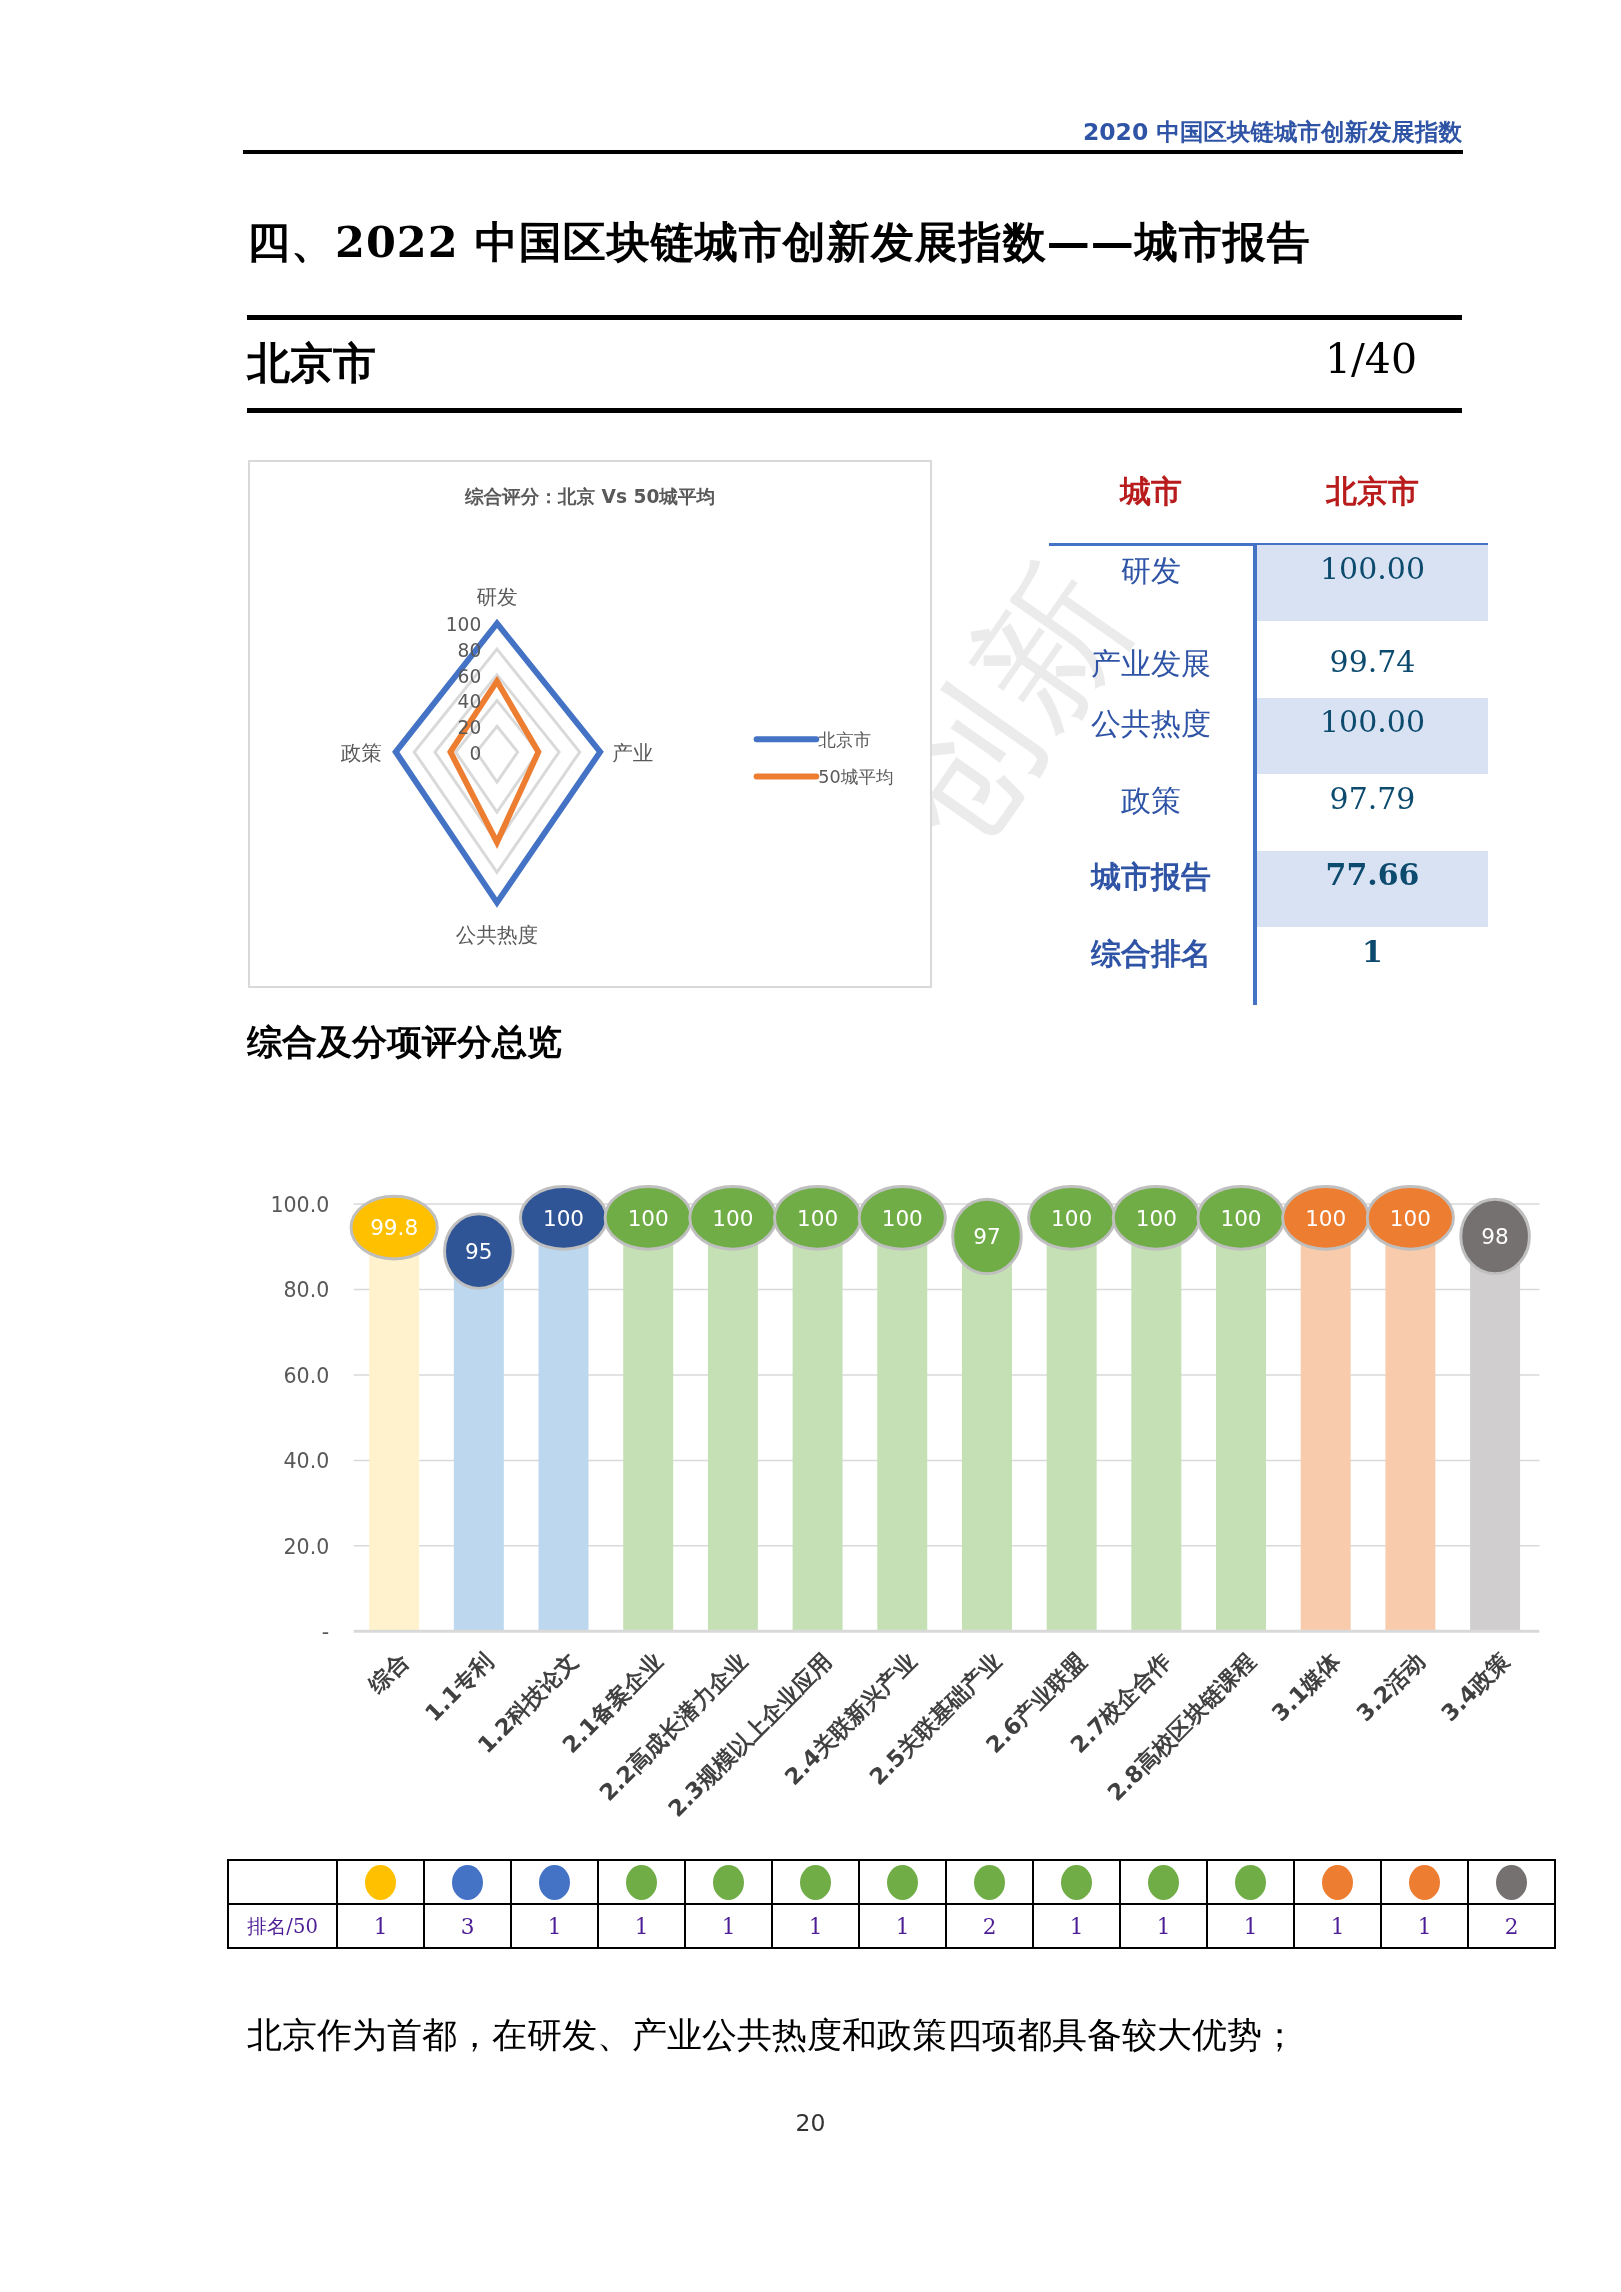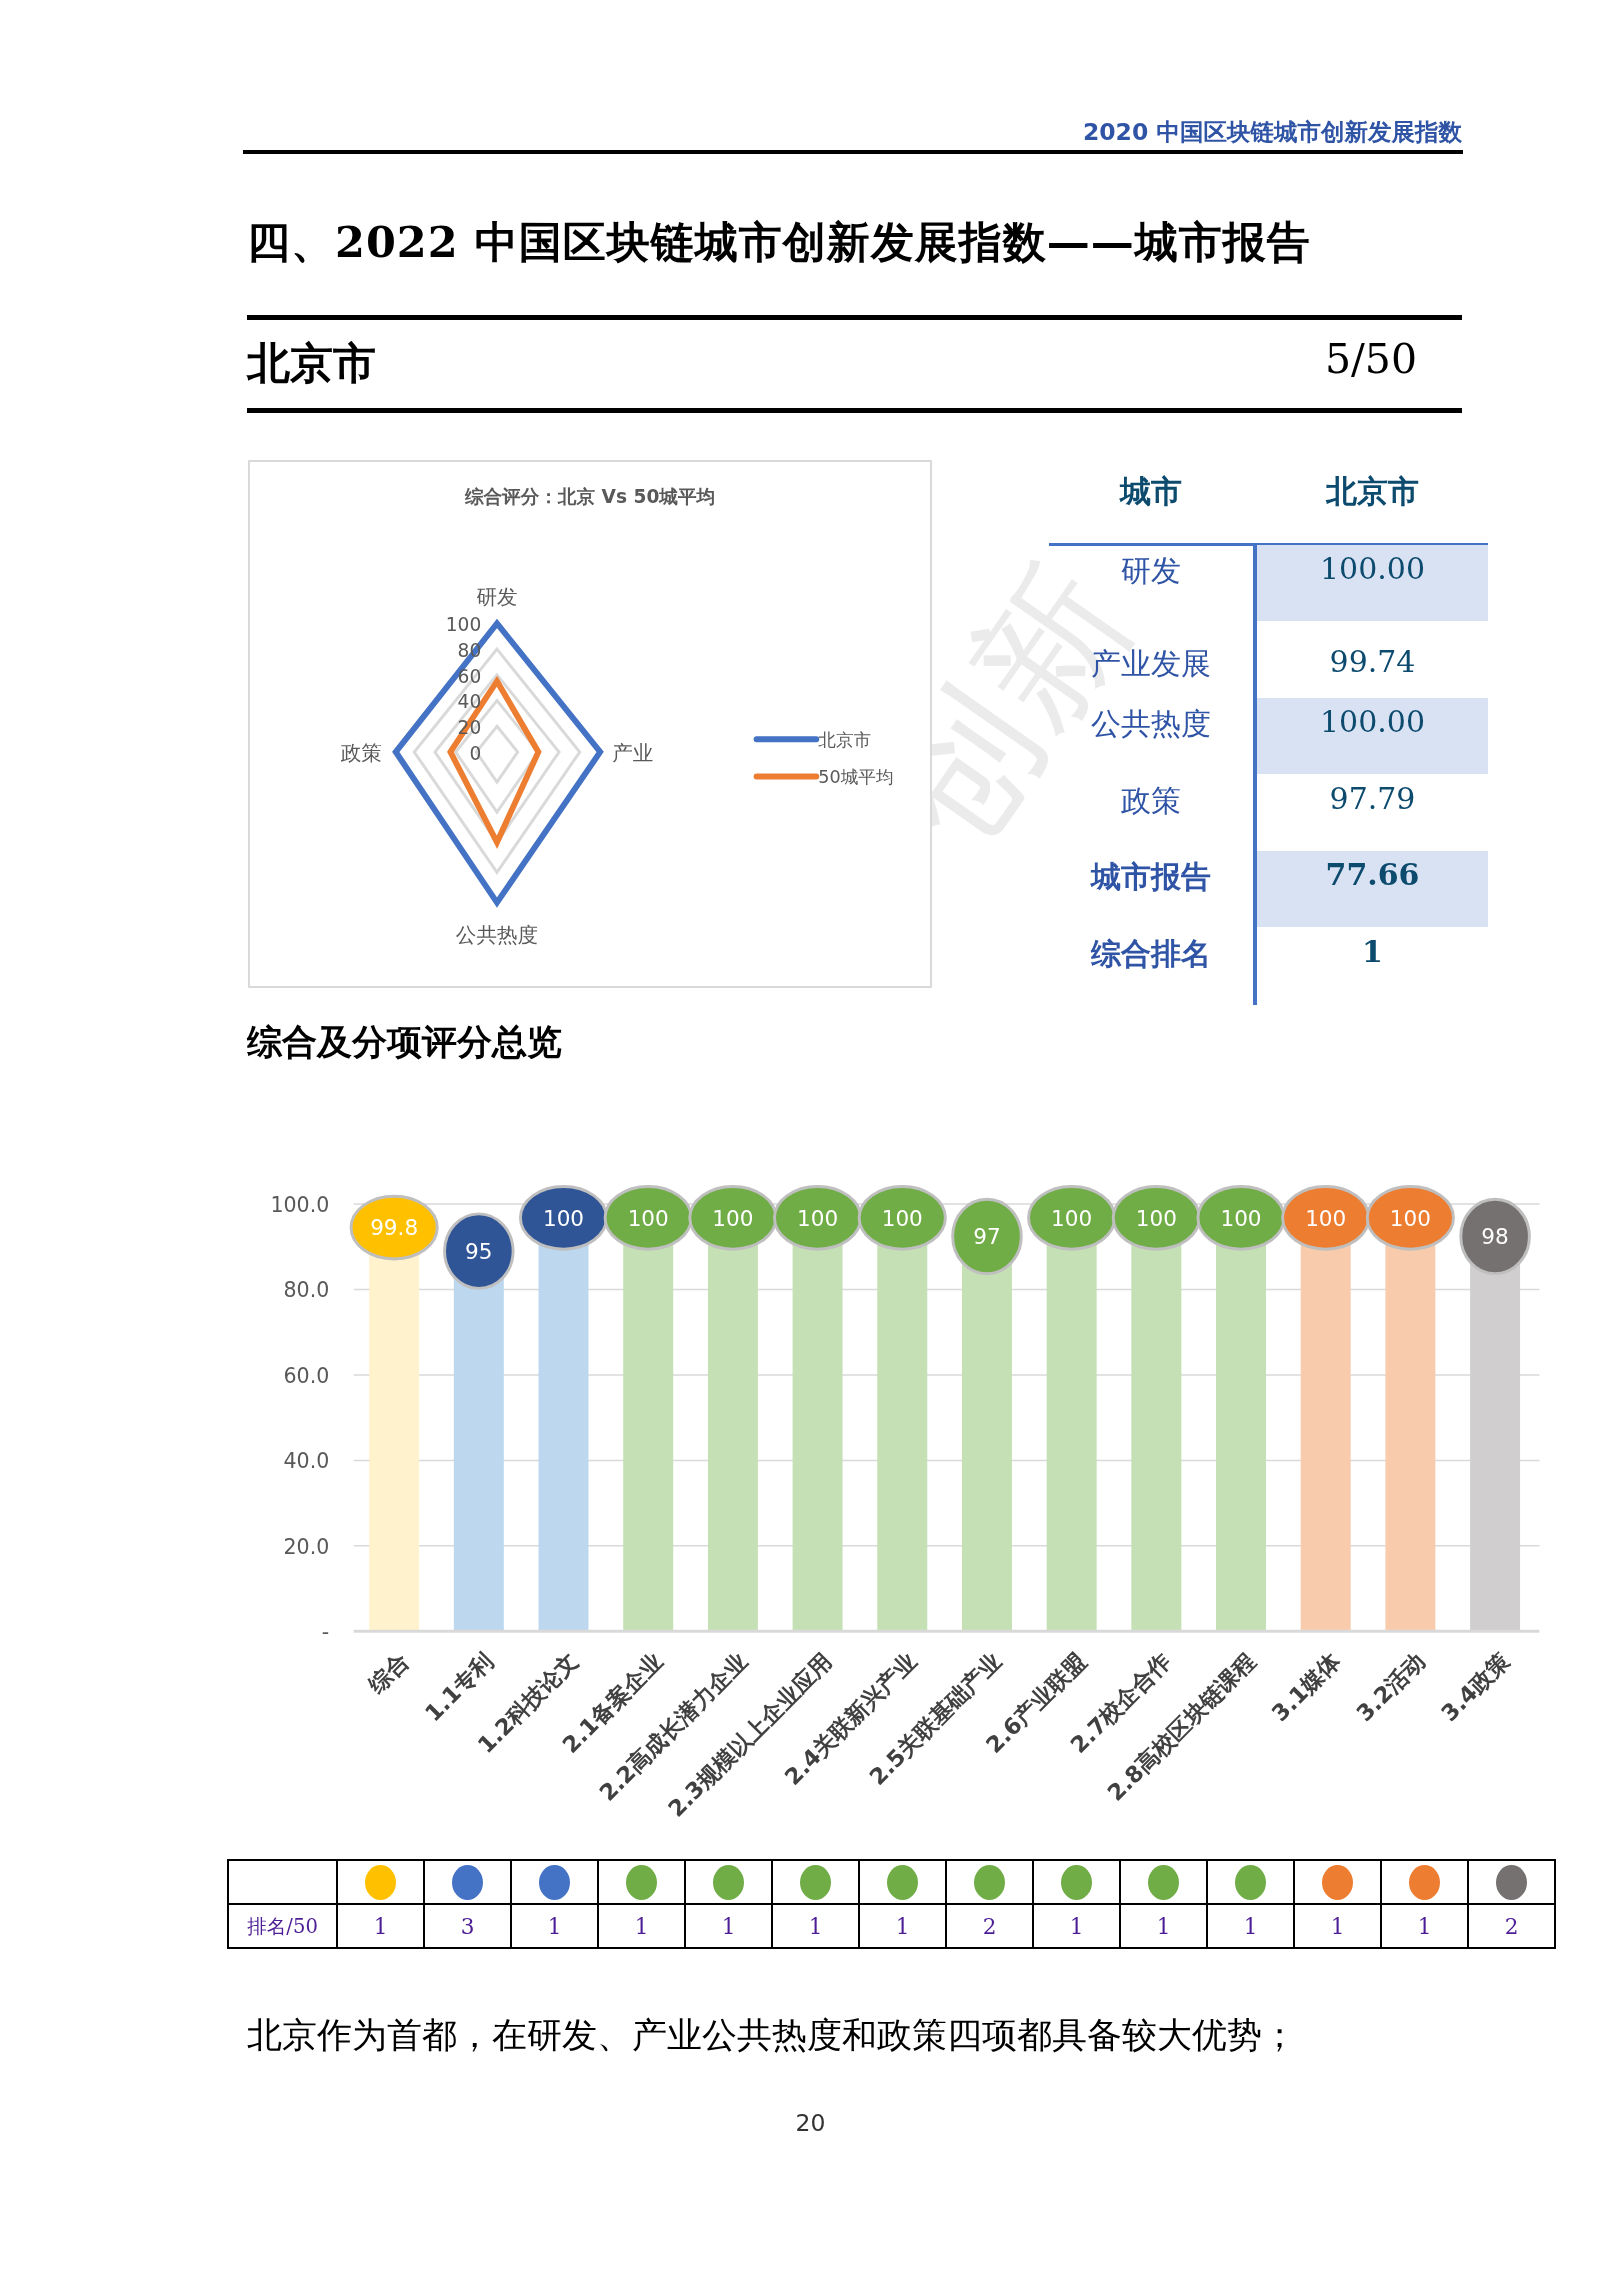--- a/index.html
+++ b/index.html
@@ -9,21 +9,21 @@
   .running-header { left: 882px; top: 116px; width: 580px; text-align: right; font-family: "DejaVu Sans", "Liberation Sans", sans-serif; font-size: 23.5px; color: #2f54a6; font-weight: bold; letter-spacing: 0px; }
   .header-rule { left: 243px; top: 150px; width: 1220px; height: 3.9px; background: #000; }
   .section-title { left: 247px; top: 214px; font-size: 43px; font-weight: bold; letter-spacing: 1px; white-space: nowrap; }
   .rule-thick { height: 4.9px; background: #000; }
   .city-name { left: 247px; top: 335px; font-size: 43px; font-weight: bold; }
   .city-rank { left: 1274px; top: 335px; width: 143px; text-align: right; font-size: 41px; }
   .radar-box { left: 248px; top: 460px; width: 684px; height: 528px; border: 2.9px solid #d9d9d9; background: #fff; }
   .radar-title { position: absolute; left: 0; top: 22px; width: 100%; text-align: center; font-family: "DejaVu Sans", "Liberation Sans", sans-serif; font-size: 18.6px; font-weight: bold; color: #595959; }
   .radar-svg { position: absolute; left: 0; top: 0; }
   .score-table { left: 1049px; top: 461px; width: 439px; }
-  .st-head { position: absolute; top: 9.8px; font-size: 31px; font-weight: bold; color: #0c4a6e; text-align: center; }
+  .st-head { position: absolute; top: 9.8px; font-size: 31px; font-weight: bold; color: #b91c1c; text-align: center; }
   .st-hline { position: absolute; left: 0; top: 82px; width: 439px; height: 2.9px; background: #4472c4; }
   .st-vline { position: absolute; left: 204px; top: 83px; width: 3.9px; height: 461px; background: #4472c4; }
   .st-row { position: absolute; left: 0; width: 439px; height: 76px; }
   .st-row .lbl { position: absolute; left: 0; width: 204px; top: 5.9px; text-align: center; font-size: 30px; color: #2f54a6; }
   .st-row .val { position: absolute; left: 208px; width: 231px; top: 5.9px; text-align: center; font-size: 30px; color: #0c4a6e; }
   .st-row.shaded .valbg { position: absolute; left: 208px; top: 0; width: 231px; height: 76px; background: #d9e2f3; }
   .st-row.bold .lbl, .st-row.bold .val { font-weight: bold; }
   .overview-heading { left: 247px; top: 1019px; font-size: 35px; font-weight: bold; }
   .watermark { left: 863px; top: 608px; font-size: 147px; color: #d8d8d8; opacity: 0.5; transform: rotate(-55deg); font-family: "DejaVu Serif", serif; white-space: nowrap; pointer-events: none; }
   .bar-chart { left: 245px; top: 1157px; }
@@ -40,21 +40,21 @@
 </head>
 <body>
 
 <div class="abs running-header">2020 中国区块链城市创新发展指数</div>
 <div class="abs header-rule"></div>
 
 <div class="abs section-title">四、2022 中国区块链城市创新发展指数——城市报告</div>
 
 <div class="abs rule-thick" style="left:247px; top:315px; width:1215px;"></div>
 <div class="abs city-name">北京市</div>
-<div class="abs city-rank">5/50</div>
+<div class="abs city-rank">1/40</div>
 <div class="abs rule-thick" style="left:247px; top:408px; width:1215px;"></div>
 
 <div class="abs watermark">创新</div>
 
 <div class="abs radar-box">
   <div class="radar-title">综合评分：北京 Vs 50城平均</div>
   <svg class="radar-svg" id="radar-svg" width="684" height="528" viewBox="0 0 698 539">
       <polygon points="252,269.75 273.12,296 252,326.75 230.88,296" fill="none" stroke="#d9d9d9" stroke-width="3"></polygon>
       <polygon points="252,243.5 294.24,296 252,357.5 209.76,296" fill="none" stroke="#d9d9d9" stroke-width="3"></polygon>
       <polygon points="252,217.25 315.36,296 252,388.25 188.64,296" fill="none" stroke="#d9d9d9" stroke-width="3"></polygon>

